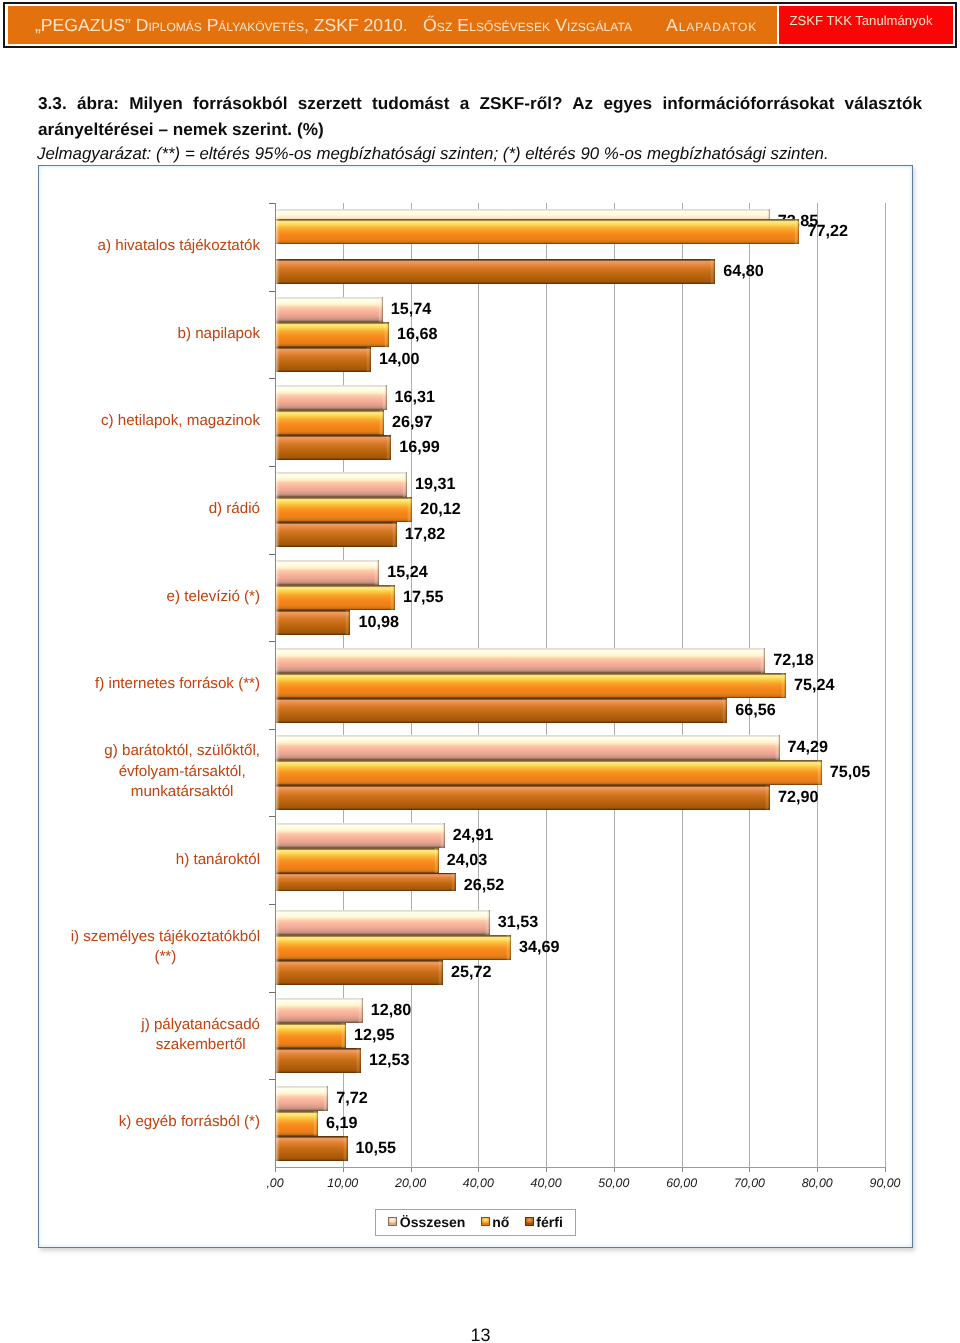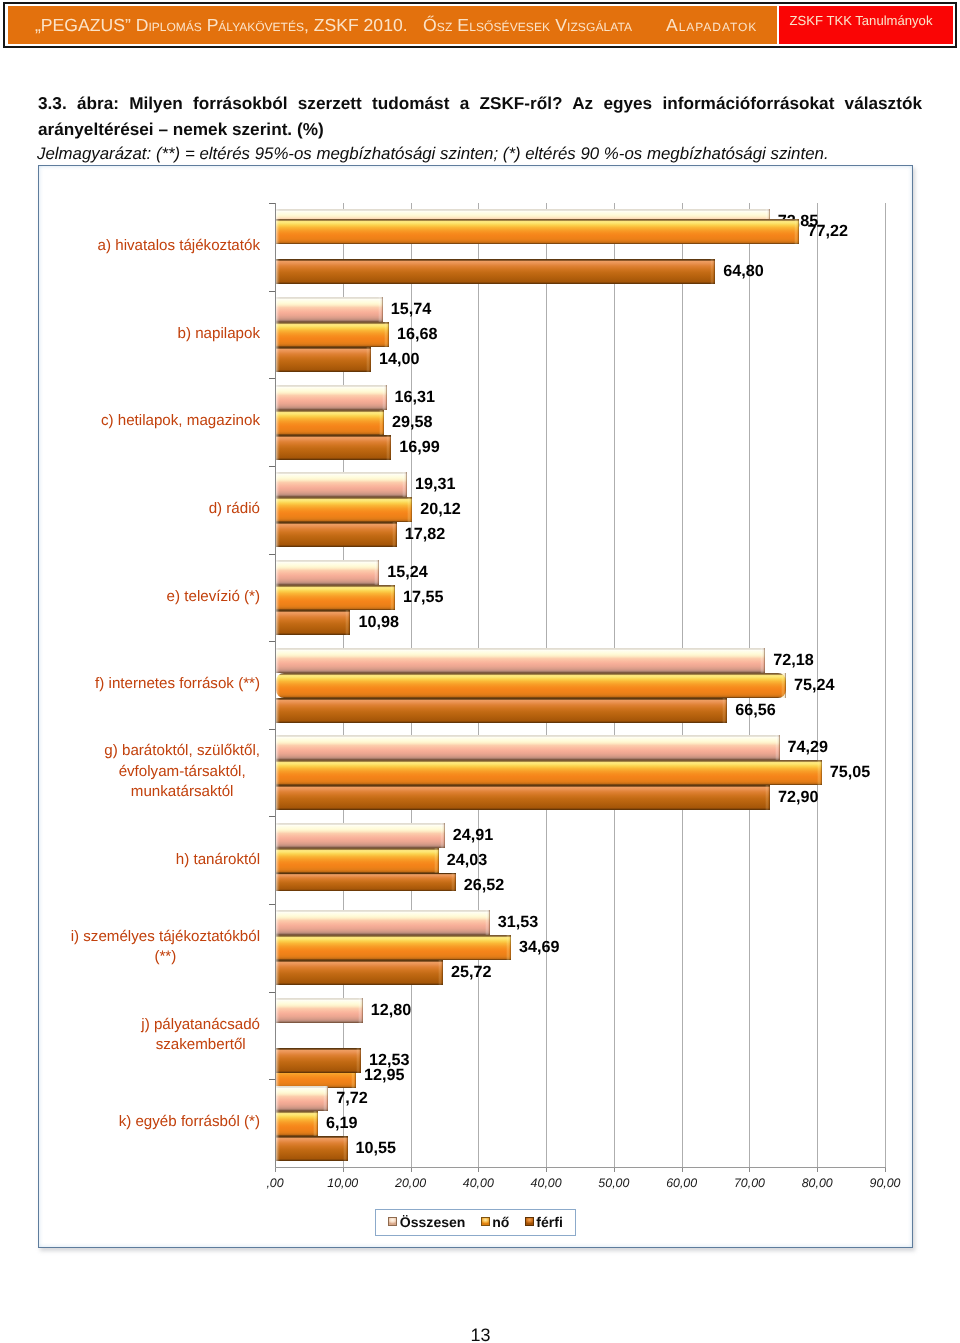--- a/index.html
+++ b/index.html
@@ -174,21 +174,21 @@
           <span class="cap">16,68</span>
         </div>
         <div class="bar s2" style="top: 144px; height: 25px; left: 1px; width: 94.8889px;">
           <span class="cap">14,00</span>
         </div>
         <div class="tick" style="top: 175.273px;"></div>
         <div class="bar s0" style="top: 182px; height: 25px; left: 1px; width: 110.546px;">
           <span class="cap">16,31</span>
         </div>
         <div class="bar s1" style="top: 207px; height: 25px; left: 1px; width: 107.97px;">
-          <span class="cap">29,58</span>
+          <span class="cap">26,97</span>
         </div>
         <div class="bar s2" style="top: 232px; height: 25px; left: 1px; width: 115.154px;">
           <span class="cap">16,99</span>
         </div>
         <div class="tick" style="top: 262.909px;"></div>
         <div class="bar s0" style="top: 269px; height: 25px; left: 1px; width: 130.879px;">
           <span class="cap">19,31</span>
         </div>
         <div class="bar s1" style="top: 294px; height: 25px; left: 1px; width: 136.369px;">
           <span class="cap">20,12</span>
@@ -203,21 +203,21 @@
         <div class="bar s1" style="top: 382px; height: 25px; left: 1px; width: 118.95px;">
           <span class="cap">17,55</span>
         </div>
         <div class="bar s2" style="top: 407px; height: 25px; left: 1px; width: 74.42px;">
           <span class="cap">10,98</span>
         </div>
         <div class="tick" style="top: 438.182px;"></div>
         <div class="bar s0" style="top: 445px; height: 25px; left: 1px; width: 489.22px;">
           <span class="cap">72,18</span>
         </div>
-        <div class="bar s1" style="top: 470px; height: 25px; left: 1px; width: 509.96px; border-radius: 8px;">
+        <div class="bar s1" style="top: 470px; height: 25px; left: 1px; width: 509.96px;">
           <span class="cap">75,24</span>
         </div>
         <div class="bar s2" style="top: 495px; height: 25px; left: 1px; width: 451.129px;">
           <span class="cap">66,56</span>
         </div>
         <div class="tick" style="top: 525.818px;"></div>
         <div class="bar s0" style="top: 532px; height: 25px; left: 1px; width: 503.521px;">
           <span class="cap">74,29</span>
         </div>
         <div class="bar s1" style="top: 557px; height: 25px; left: 1px; width: 508.672px; padding-left: 37px;">
@@ -243,21 +243,21 @@
         <div class="bar s1" style="top: 732px; height: 25px; left: 1px; width: 235.121px;">
           <span class="cap">34,69</span>
         </div>
         <div class="bar s2" style="top: 757px; height: 25px; left: 1px; width: 167px;">
           <span class="cap">25,72</span>
         </div>
         <div class="tick" style="top: 788.727px;"></div>
         <div class="bar s0" style="top: 795px; height: 25px; left: 1px; width: 86.7556px;">
           <span class="cap">12,80</span>
         </div>
-        <div class="bar s1" style="top: 860px; height: 25px; left: 1px; width: 80px; text-decoration: underline;">
+        <div class="bar s1" style="top: 820px; height: 25px; left: 1px; width: 70px; text-decoration: underline;">
           <span class="cap">12,95</span>
         </div>
         <div class="bar s2" style="top: 845px; height: 25px; left: 1px; width: 84.9256px;">
           <span class="cap">12,53</span>
         </div>
         <div class="tick" style="top: 876.364px;"></div>
         <div class="bar s0" style="top: 883px; height: 25px; left: 1px; width: 52.3244px;">
           <span class="cap">7,72</span>
         </div>
         <div class="bar s1" style="top: 908px; height: 25px; left: 1px; width: 41.9544px;">

